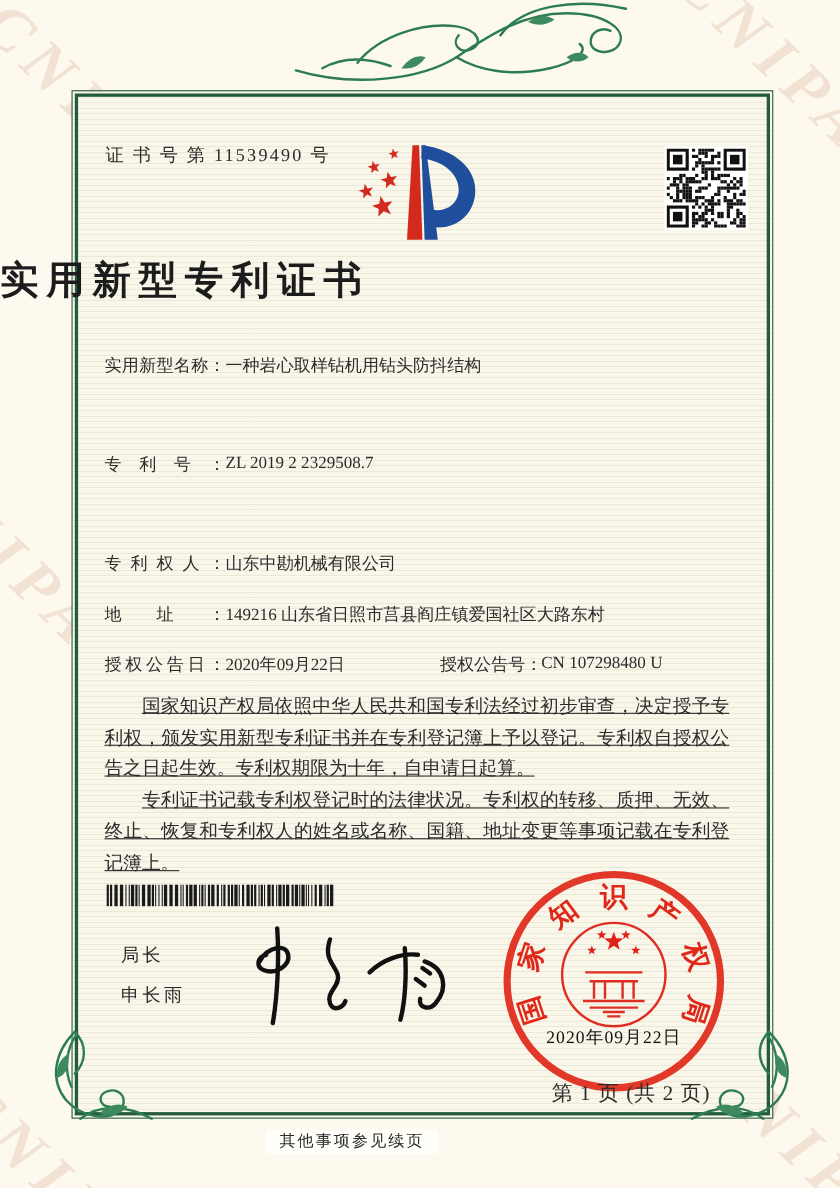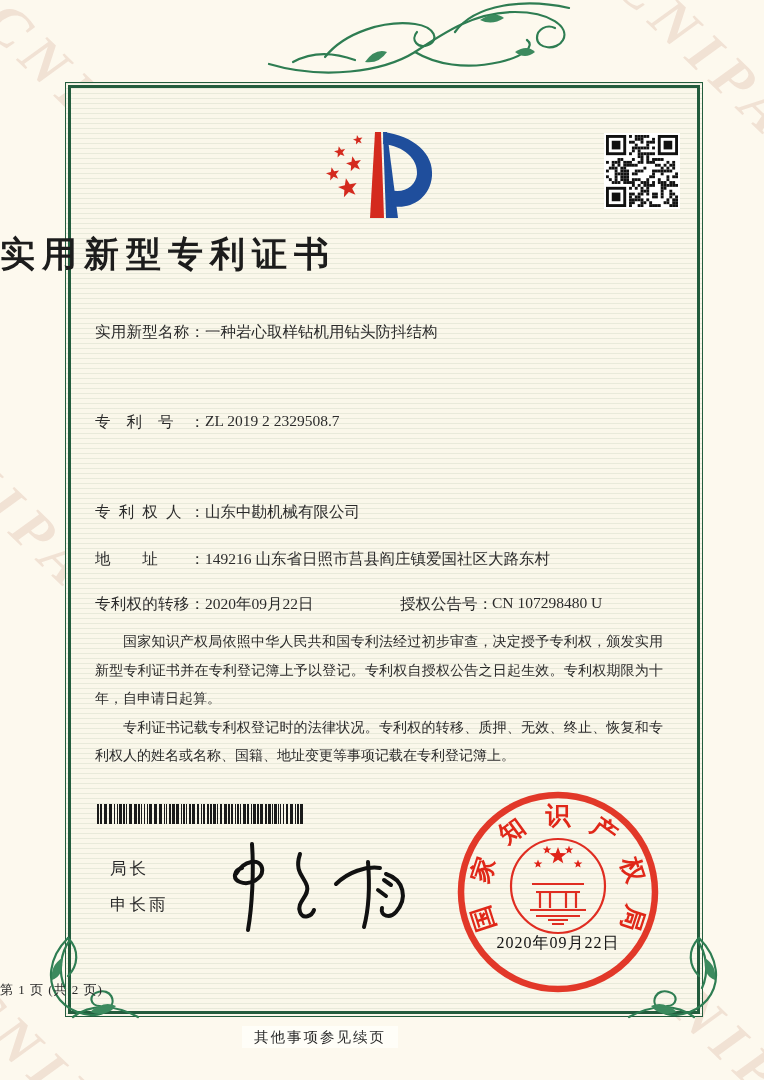--- a/index.html
+++ b/index.html
@@ -45,36 +45,36 @@
   .lbl{
     display:inline-block;width:110px;text-align:justify;text-align-last:justify;
     vertical-align:top;
   }
   .val{display:inline-block;vertical-align:top;}
   .lbl2{position:absolute;left:305px;}
   .val2{position:absolute;left:397px;}
   
   .paras{
     position:absolute;left:95px;top:628px;width:568px;
-    font-size:14px;line-height:28.5px;text-align:justify;
+    font-size:17px;line-height:28.5px;text-align:justify;text-decoration:underline;
   }
   .paras p{margin:0;text-indent:2em;}
   
   .barcode{position:absolute;left:95px;top:804px;}
   .signer-title{position:absolute;left:110px;top:858px;font-size:16.5px;letter-spacing:3px;}
   .signer-name{position:absolute;left:110px;top:894px;font-size:16.5px;letter-spacing:3px;}
   .signature{position:absolute;left:208px;top:832px;}
   .seal{position:absolute;left:452px;top:786px;}
   .seal-date{
     position:absolute;left:468px;top:933px;width:180px;text-align:center;
     font-size:16px;letter-spacing:1px;color:#111;
   }
   .page-indicator{
-    position:absolute;left:0;top:981px;width:646px;text-align:left;
-    font-size:13px;letter-spacing:1px;
+    position:absolute;left:0;top:981px;width:646px;text-align:right;
+    font-size:19px;letter-spacing:1px;
   }
   .footer-note{
     position:absolute;left:0;top:1028px;width:640px;text-align:center;font-size:14.5px;
   }
   .footer-note span{background:#fffef8;padding:3px 12px;letter-spacing:2px;}
 </style>
 </head>
 <body>
 
 <div class="page">
@@ -126,20 +126,21 @@
       <path d="M30,10 C42,22 40,38 30,48"></path>
       <path d="M35,89 C55,74 80,78 100,89"></path>
       <path d="M27,60 C20,45 22,25 32,12"></path>
     </g>
     <g fill="#3c8a5e" stroke="none">
       <path d="M24,30 q-12,8 -10,22 q12,-4 10,-22 Z"></path>
       <path d="M52,84 q14,-12 26,-6 q-10,12 -26,6 Z"></path>
     </g>
   </svg>
 
+  <div class="cert-no">证 书 号 第 11539490 号</div>
 
   <svg class="logo" width="130" height="98" viewBox="0 0 130 98">
     <g id="logo-stars" fill="#d42a1e">
         <path d="M40.0,9.0L41.2,12.3L44.8,12.5L42.0,14.6L42.9,18.0L40.0,16.1L37.1,18.0L38.0,14.6L35.2,12.5L38.8,12.3Z" transform="rotate(-12 40 14)"></path>
         <path d="M22.0,20.0L23.5,24.0L27.7,24.1L24.4,26.8L25.5,30.9L22.0,28.5L18.5,30.9L19.6,26.8L16.3,24.1L20.5,24.0Z" transform="rotate(-12 22 26)"></path>
         <path d="M36.0,30.0L38.0,35.3L43.6,35.5L39.2,39.0L40.7,44.5L36.0,41.4L31.3,44.5L32.8,39.0L28.4,35.5L34.0,35.3Z" transform="rotate(-12 36 38)"></path>
         <path d="M15.0,41.0L16.7,45.6L21.7,45.8L17.8,48.9L19.1,53.7L15.0,50.9L10.9,53.7L12.2,48.9L8.3,45.8L13.3,45.6Z" transform="rotate(-12 15 48)"></path>
         <path d="M30.0,52.0L32.5,58.6L39.5,58.9L34.0,63.3L35.9,70.1L30.0,66.2L24.1,70.1L26.0,63.3L20.5,58.9L27.5,58.6Z" transform="rotate(-12 30 62)"></path>
       </g>
     <path d="M57,6 L63,6 L66,92 L52,92 Z" fill="#d42a1e"></path>
@@ -379,21 +380,21 @@
   <div class="row" style="top:412px">
     <span class="lbl">专利号：</span><span class="val">ZL 2019 2 2329508.7</span>
   </div>
   <div class="row" style="top:502px">
     <span class="lbl">专利权人：</span><span class="val">山东中勘机械有限公司</span>
   </div>
   <div class="row" style="top:549px">
     <span class="lbl">地址：</span><span class="val">149216 山东省日照市莒县阎庄镇爱国社区大路东村</span>
   </div>
   <div class="row" style="top:594px">
-    <span class="lbl">专利权的转移：</span><span class="val">2020年09月22日</span>
+    <span class="lbl">授权公告日：</span><span class="val">2020年09月22日</span>
     <span class="lbl2">授权公告号：</span><span class="val2">CN 107298480 U</span>
   </div>
 
   <div class="paras">
     <p>国家知识产权局依照中华人民共和国专利法经过初步审查，决定授予专利权，颁发实用新型专利证书并在专利登记簿上予以登记。专利权自授权公告之日起生效。专利权期限为十年，自申请日起算。</p>
     <p>专利证书记载专利权登记时的法律状况。专利权的转移、质押、无效、终止、恢复和专利权人的姓名或名称、国籍、地址变更等事项记载在专利登记簿上。</p>
   </div>
 
   <svg class="barcode" id="barcode-svg" width="212" height="20" viewBox="0 0 212 20">
       <rect x="2" y="0" width="2" height="20" fill="#1a1a1a"></rect>

